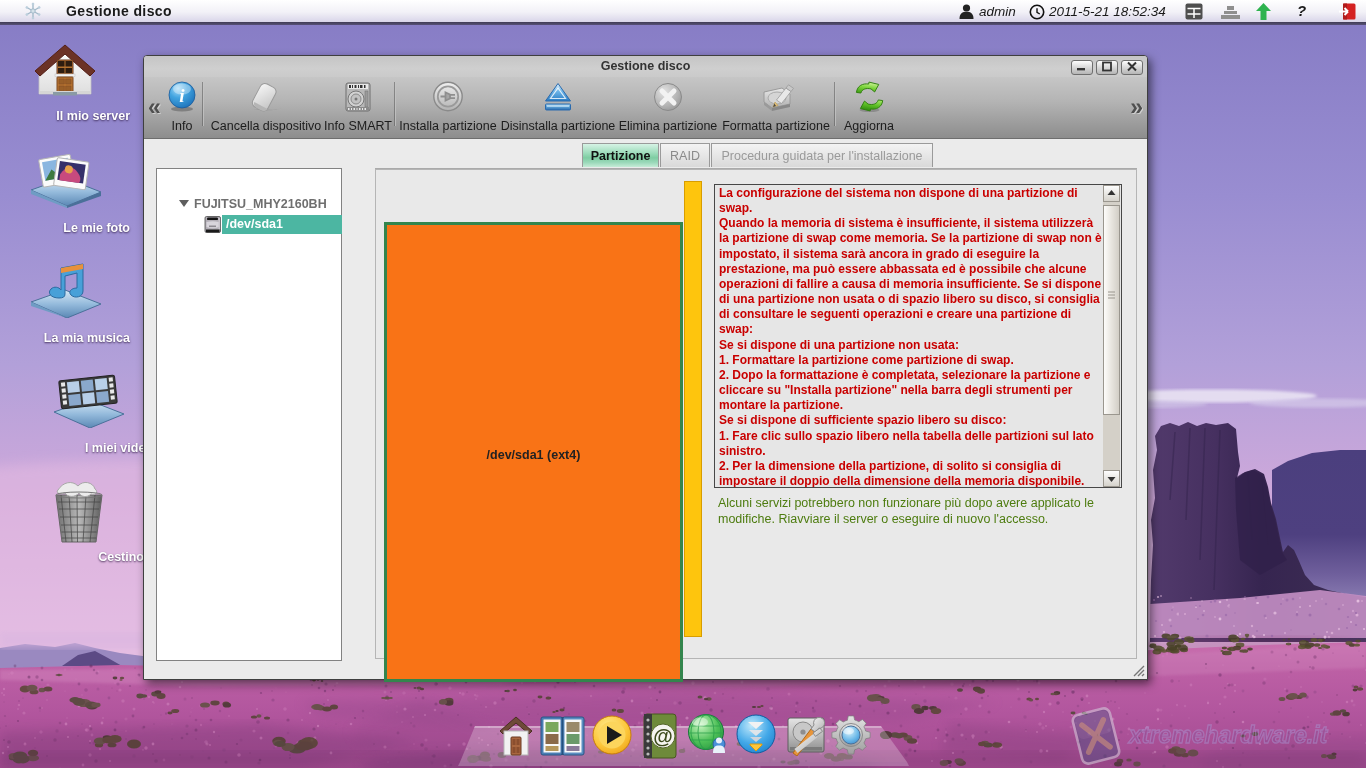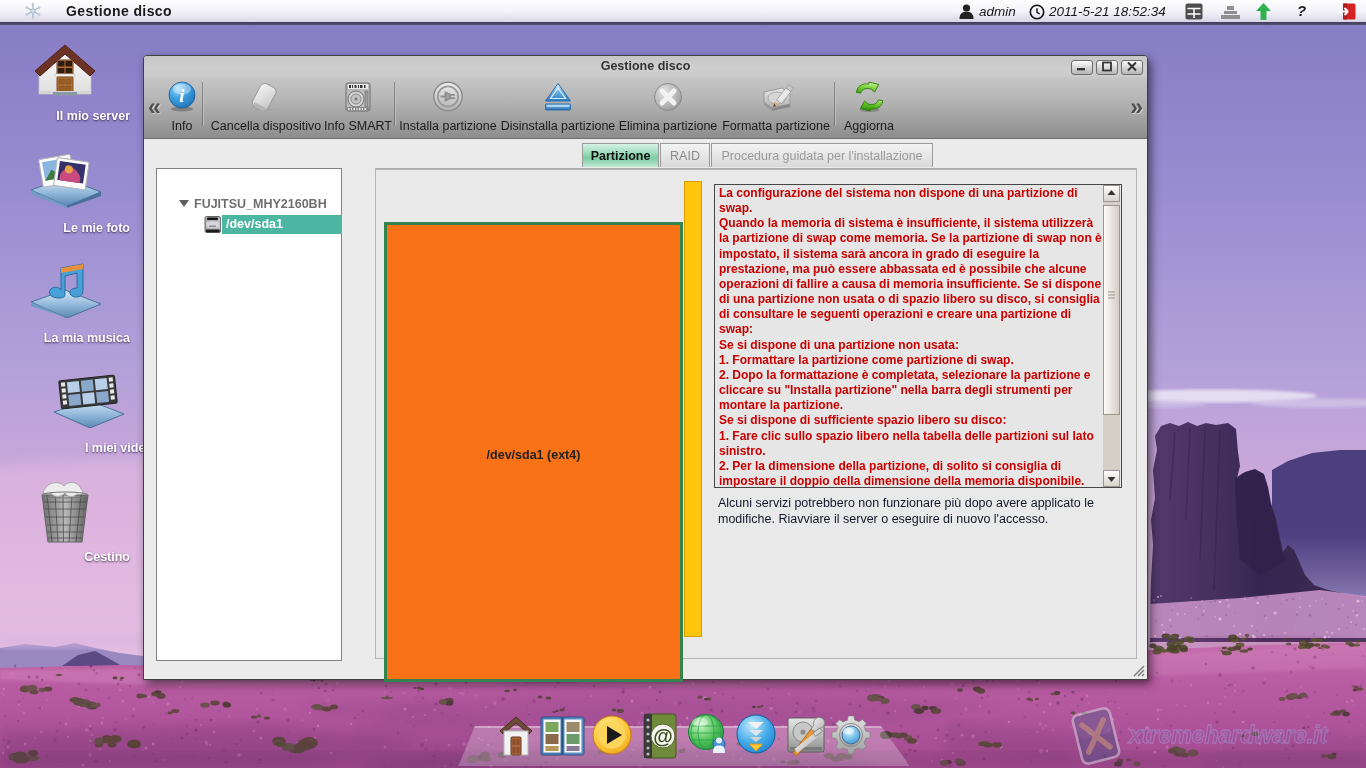--- a/index.html
+++ b/index.html
@@ -56,21 +56,21 @@
 #cream{position:absolute;left:8px;top:8px;width:293px;height:454px;background:#f97316;
   border:3px solid #33854d;margin-top:44px;}
 #cream .lab{position:absolute;left:0;right:0;top:223px;text-align:center;font-weight:bold;font-size:12.5px;color:#222;}
 #orange{position:absolute;left:308px;top:11px;width:16px;height:454px;background:#fec50d;border:1px solid #d89d00;}
 #redbox{position:absolute;left:338px;top:14px;width:408px;height:304px;background:#e6e6e6;
   border:1px solid #474747;box-sizing:border-box;overflow:hidden;}
 #redtext{position:absolute;left:4px;top:1px;font-size:12px;font-weight:bold;color:#c90000;line-height:15.15px;white-space:pre;}
 #vscroll{position:absolute;right:1px;top:1px;width:17px;height:300px;background:#d4d0c8;}
 .sbtn{position:absolute;left:0;width:17px;height:17px;background:linear-gradient(#fdfdfd,#d6d3cc);border:1px solid #9a968e;box-sizing:border-box;}
 #sthumb{position:absolute;left:0;top:19px;width:17px;height:210px;background:linear-gradient(90deg,#fdfcfa,#e8e5df 50%,#d2cec6);border:1px solid #9a968e;box-sizing:border-box;}
-#notetext{position:absolute;left:342px;top:325px;width:410px;font-size:12.5px;color:#0f172a;line-height:16px;}
+#notetext{position:absolute;left:342px;top:325px;width:410px;font-size:12.5px;color:#4d7c0f;line-height:16px;}
 
 .tr1{position:absolute;left:37px;top:28px;font-size:12.5px;font-weight:bold;color:#6f6f6f;}
 .tr1:before{content:"";position:absolute;left:-15px;top:3px;border:5px solid transparent;border-top:7px solid #5e5e5e;}
 .sel{position:absolute;left:65px;top:46px;height:19px;background:#4cb6a2;color:#fff;font-weight:bold;
   font-size:12.5px;padding:2px 0 0 4px;box-sizing:border-box;width:120px;}
 #grip{position:absolute;right:2px;bottom:2px;width:13px;height:13px;}
 </style>
 </head>
 <body>
 <div id="wall"><svg width="1366" height="768" viewBox="0 0 1366 768">
@@ -1502,21 +1502,21 @@
     <rect x="34" y="10" width="12" height="11" fill="#b8cfe8"></rect>
         <rect x="48" y="10" width="12" height="11" fill="#8aa8cc"></rect>
         <rect x="62" y="10" width="12" height="11" fill="#b8cfe8"></rect>
     <rect x="34" y="23" width="12" height="11" fill="#8aa8cc"></rect>
         <rect x="48" y="23" width="12" height="11" fill="#b8cfe8"></rect>
         <rect x="62" y="23" width="12" height="11" fill="#8aa8cc"></rect>
     </g>
   </svg>
   <div class="lbl">I miei video</div>
 </div>
-<div class="dicon" style="left:0px;top:480px;">
+<div class="dicon" style="left:14px;top:480px;">
   <svg width="108" height="64" viewBox="0 0 108 64">
     <defs>
         <linearGradient id="mesh" x1="0" y1="0" x2="1" y2="0">
     <stop offset="0" stop-color="#6e6e6e"></stop>
           <stop offset="0.5" stop-color="#b8b8b8"></stop>
           <stop offset="1" stop-color="#5e5e5e"></stop>
         </linearGradient>
       </defs>
     <path d="M31 15 L77 15 L71 62 L37 62 Z" fill="url(#mesh)" stroke="#666"></path>
     <g stroke="#3f3f3f" stroke-width="0.8" opacity="0.85">

